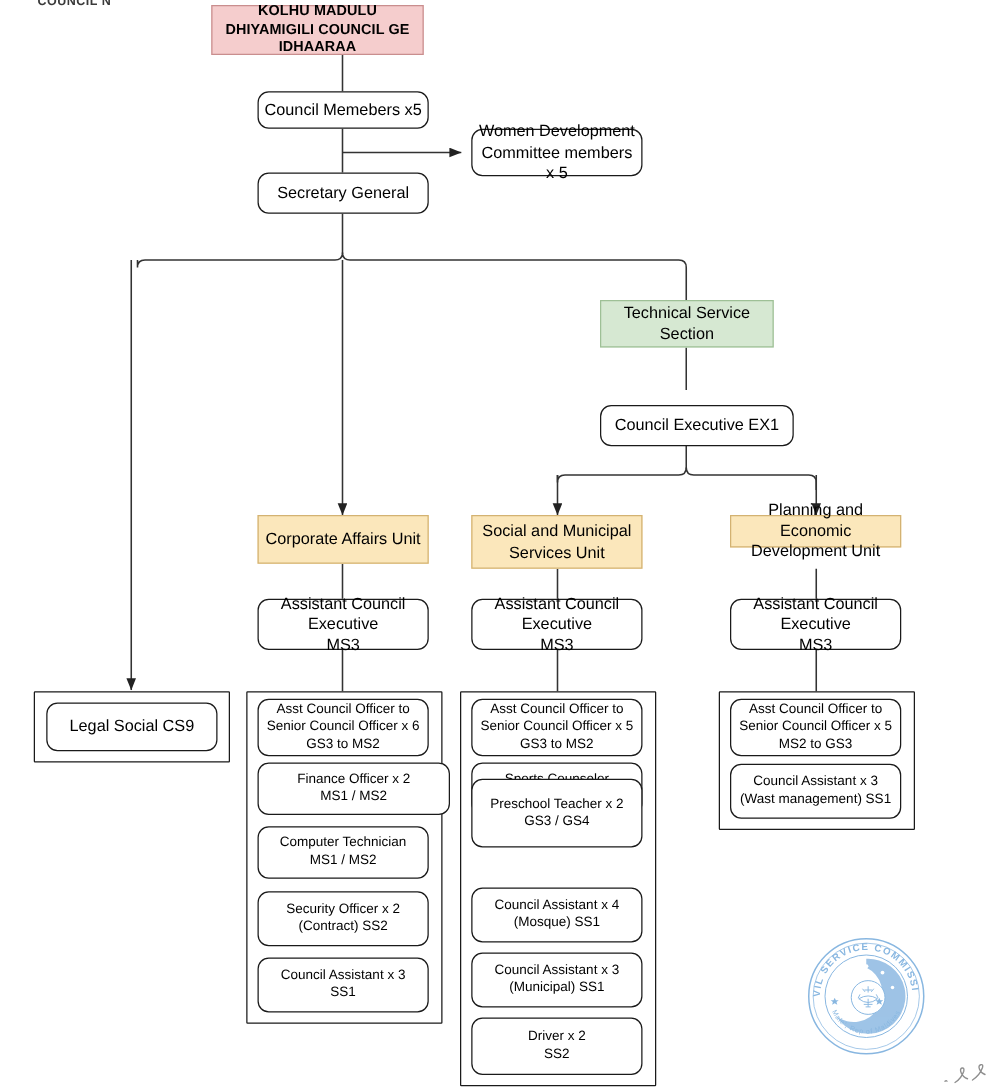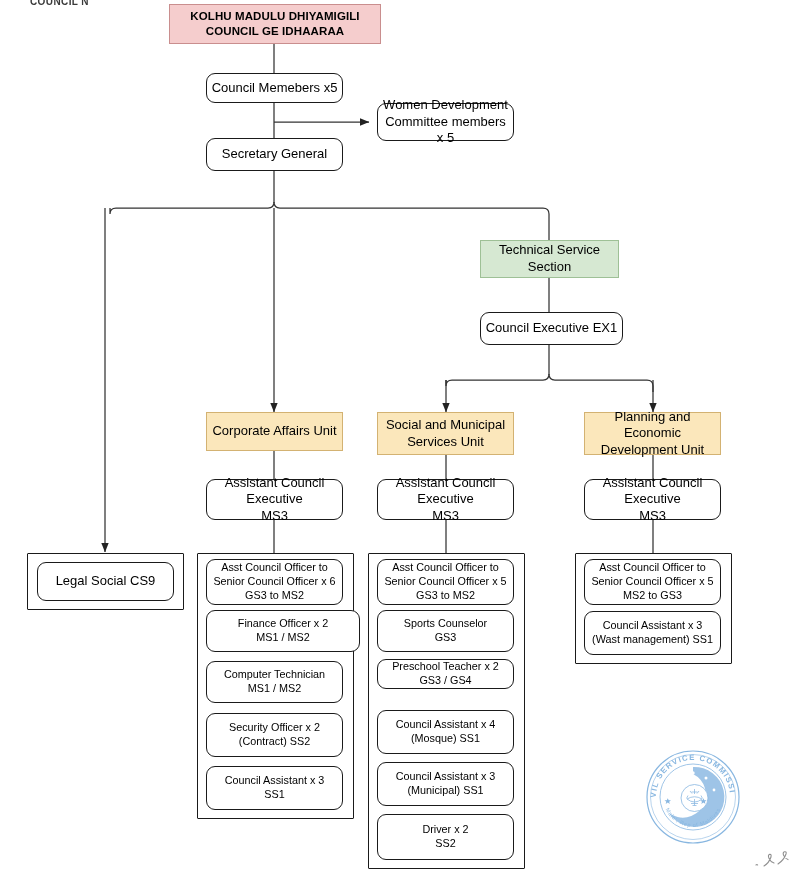--- a/index.html
+++ b/index.html
@@ -136,37 +136,37 @@
       <path d="M653,455 L653,479"></path>
 
       <path d="M274,520 L274,553"></path>
       <path d="M446,520 L446,553"></path>
       <path d="M653,520 L653,553"></path>
     </g>
   </svg>
 
   <div class="corner-text" style="left:30px; top:-4px; width:110px; height:14px;">COUNCIL N</div>
 
-  <div class="node sq header" style="left:169px; top:4px; width:212px; height:40px;">KOLHU MADULU DHIYAMIGILI COUNCIL GE IDHAARAA</div>
+  <div class="node sq header" style="left:169px; top:4px; width:170px; height:40px;">KOLHU MADULU DHIYAMIGILI COUNCIL GE IDHAARAA</div>
 
   <div class="node round" style="left:206px; top:73px; width:137px; height:30px;">Council Memebers x5</div>
 
   <div class="node round" style="left:377px; top:103px; width:137px; height:38px; white-space:pre-line;">Women Development
 Committee members x 5</div>
 
   <div class="node round" style="left:206px; top:138px; width:137px; height:33px;">Secretary General</div>
 
   <div class="node sq tech" style="left:480px; top:240px; width:139px; height:38px;">Technical Service Section</div>
 
-  <div class="node round" style="left:480px; top:312px; width:143px; height:33px;">Council Executive EX1</div>
+  <div class="node round" style="left:480px; top:324px; width:155px; height:33px;">Council Executive EX1</div>
 
   <div class="node sq unit" style="left:377px; top:412px; width:137px; height:43px; white-space:pre-line;">Social and Municipal
 Services Unit</div>
   <div class="node sq unit" style="left:206px; top:412px; width:137px; height:39px;">Corporate Affairs  Unit</div>
-  <div class="node sq unit" style="left:584px; top:412px; width:137px; height:43px; white-space:pre-line;">Planning and Economic
+  <div class="node sq unit" style="left:584px; top:412px; width:137px; height:26px; white-space:pre-line;">Planning and Economic
 Development Unit</div>
 
   <div class="node round" style="left:206px; top:479px; width:137px; height:41px; white-space:pre-line;">Assistant Council Executive
 MS3</div>
   <div class="node round" style="left:377px; top:479px; width:137px; height:41px; white-space:pre-line;">Assistant Council Executive
 MS3</div>
   <div class="node round" style="left:584px; top:479px; width:137px; height:41px; white-space:pre-line;">Assistant Council Executive
 MS3</div>
 
   <div class="group-box" style="left:27px; top:553px; width:157px; height:57px;"></div>
@@ -184,21 +184,21 @@
 (Contract) SS2</div>
   <div class="node round small" style="left:206px; top:766px; width:137px; height:44px; white-space:pre-line;">Council Assistant x 3
 SS1</div>
 
   <div class="group-box" style="left:368px; top:553px; width:157px; height:316px;"></div>
   <div class="node round small" style="left:377px; top:559px; width:137px; height:46px; white-space:pre-line;">Asst Council Officer to
 Senior Council Officer x 5
 GS3 to MS2</div>
   <div class="node round small" style="left:377px; top:610px; width:137px; height:42px; white-space:pre-line;">Sports Counselor
 GS3</div>
-  <div class="node round small" style="left:377px; top:659px; width:137px; height:30px; white-space:pre-line;">Preschool Teacher x 2
+  <div class="node round small" style="left:377px; top:623px; width:137px; height:55px; white-space:pre-line;">Preschool Teacher x 2
 GS3 / GS4</div>
   <div class="node round small" style="left:377px; top:710px; width:137px; height:44px; white-space:pre-line;">Council Assistant   x 4
 (Mosque)  SS1</div>
   <div class="node round small" style="left:377px; top:762px; width:137px; height:44px; white-space:pre-line;">Council Assistant x 3
 (Municipal) SS1</div>
   <div class="node round small" style="left:377px; top:814px; width:137px; height:46px; white-space:pre-line;">Driver x 2
 SS2</div>
 
   <div class="group-box" style="left:575px; top:553px; width:157px; height:111px;"></div>
   <div class="node round small" style="left:584px; top:559px; width:137px; height:46px; white-space:pre-line;">Asst Council Officer to

